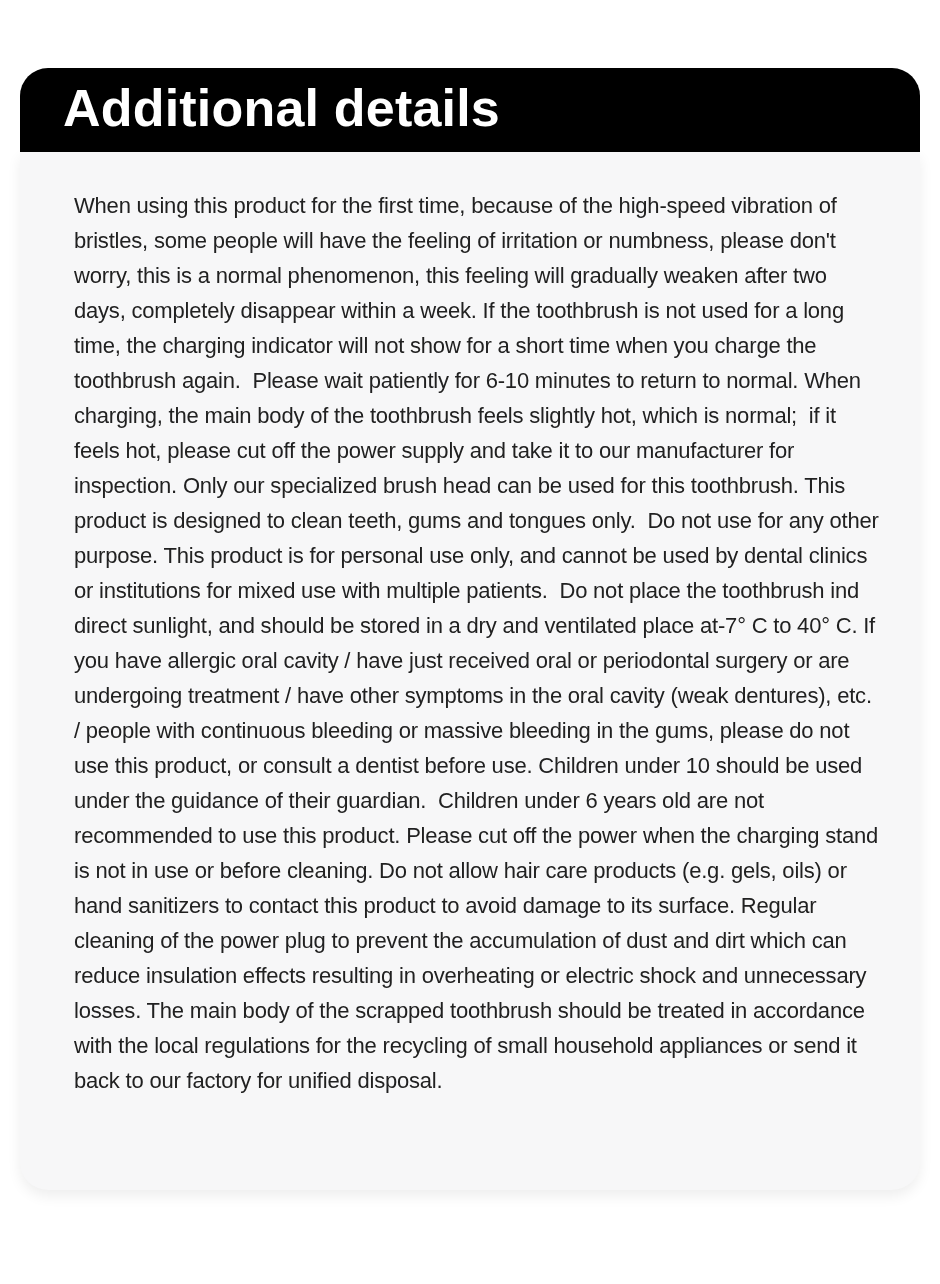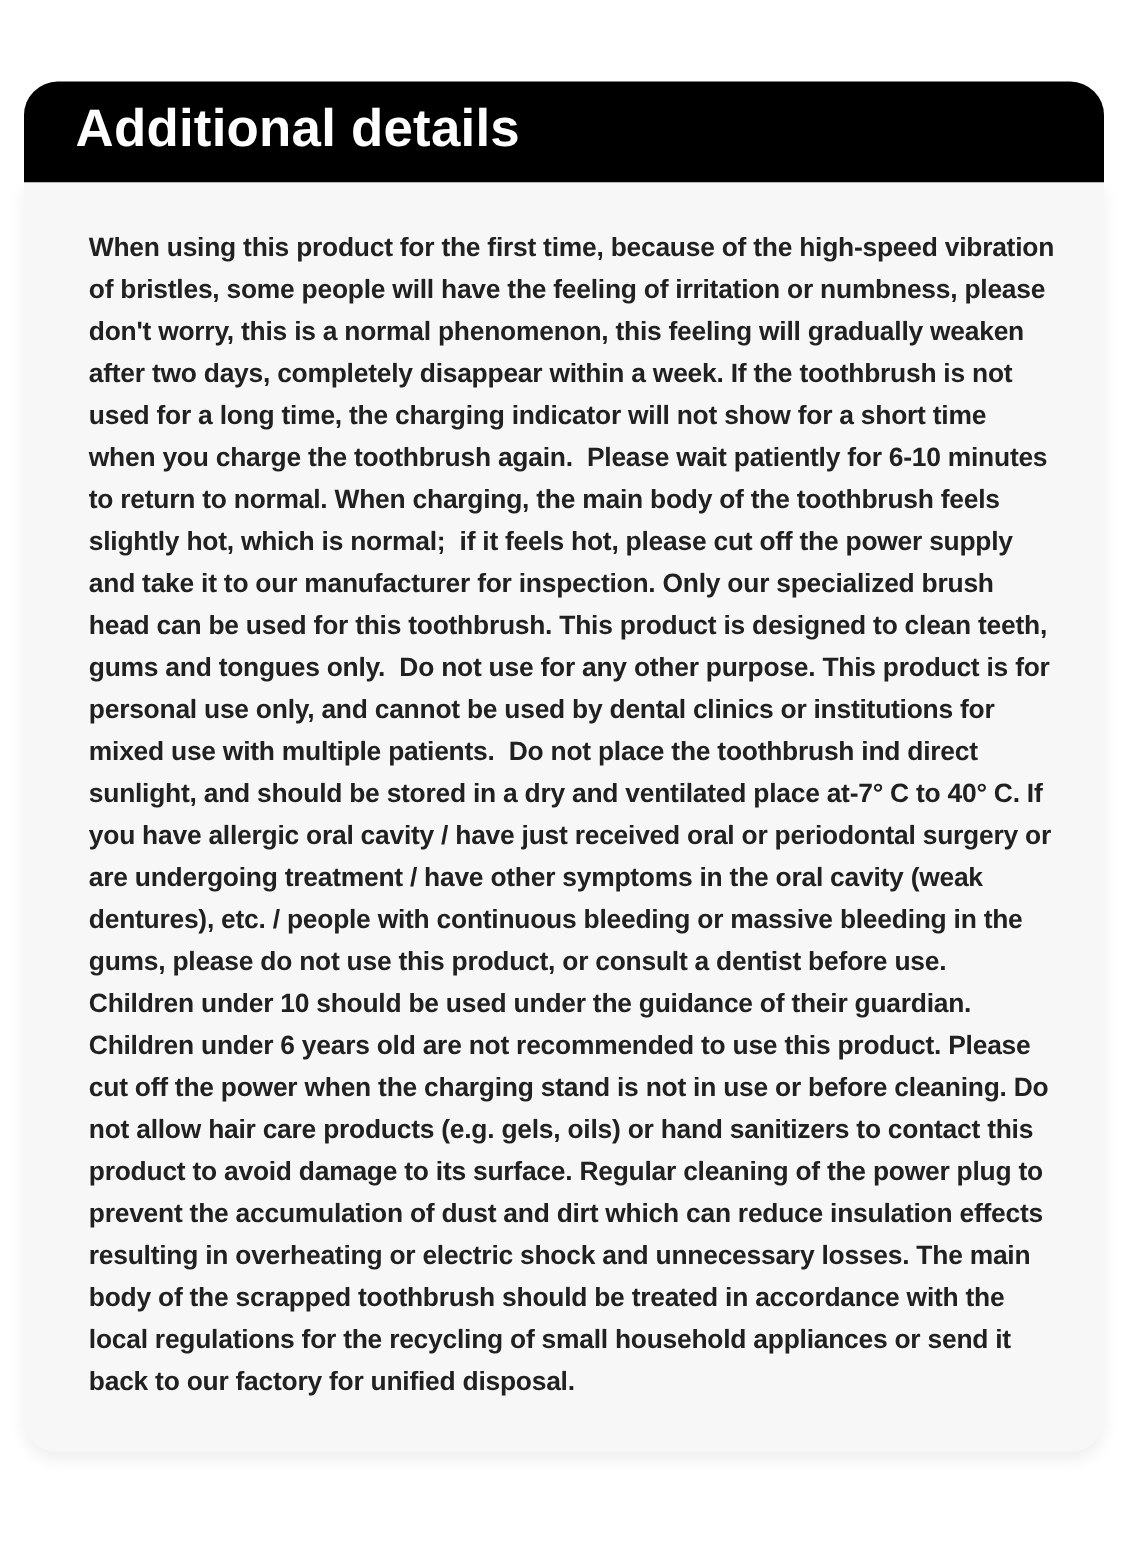--- a/index.html
+++ b/index.html
@@ -32,31 +32,30 @@
   .section-header {
     background: var(--header-bg);
     height: 84px;
     border-radius: 28px 28px 0 0;
     display: flex;
     align-items: center;
     padding: 0 0 4px 43px;
   }
   .section-title {
     color: var(--header-text);
-    font-size: 44px;
+    font-size: 52px;
     font-weight: 700;
     letter-spacing: 0.2px;
   }
   .details-card {
     background: var(--card-bg);
     border-radius: 0 0 28px 28px;
     padding: 36px 48px 42px 54px;
     min-height: 1038px;
     box-shadow: 0 6px 14px rgba(0,0,0,0.07);
-    font-weight: bold;
   }
   .details-paragraph {
     color: var(--body-text);
     font-size: 22px;
     line-height: 35px;
     letter-spacing: -0.2px;
     width: 806px;
     white-space: pre-wrap;
     margin: 0;
   }

